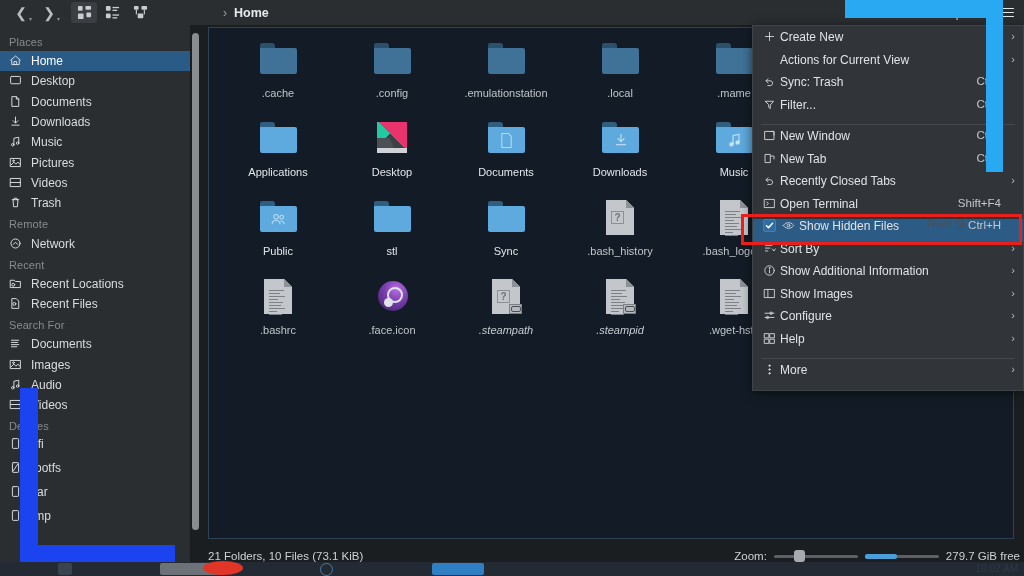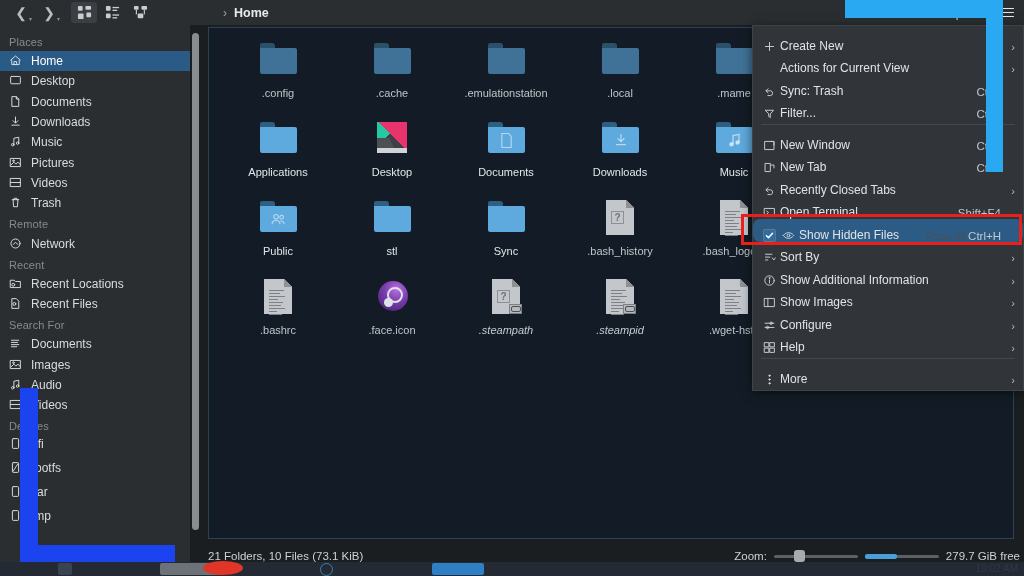--- a/index.html
+++ b/index.html
@@ -197,24 +197,24 @@
   .cap2 .fill { position:absolute; left:0; top:4px; width:32px; height:5px; background:#4a9fd8; border-radius:2px; }
   .free { white-space: nowrap; }
 
   
   .menu {
     position: absolute; left: 752px; top: 25px; width: 272px;
     background: #313539; border: 1px solid #3e4347; padding: 4px 0 4px 0;
     box-shadow: 0 2px 10px rgba(0,0,0,.55);
   }
   .mi {
-    height: 22.5px; display: flex; align-items: flex-end; position: relative;
+    height: 22.5px; display: flex; align-items: flex-start; position: relative;
     padding-left: 10px; font-size: 12px; color: #e0e3e6;
   }
-  .mi.hl { background: #2c5c86; border-radius: 7px; }
+  .mi.hl { background: #2c5c86; }
   .mi .chk {
     width: 13px; height: 13px; flex:0 0 13px; border: 1px solid #6f7479;
     background:#2e6da4; border-radius: 2px; display:flex;
     align-items:center; justify-content:center; margin-right: 6px;
   }
   .mi .chk svg { display:block; }
   .mi .mic { width: 17px; flex: 0 0 17px; display: flex; align-items: center; color:#cfd3d7; }
   .mi .mic svg { display:block; }
   .mi .mlbl { white-space: nowrap; }
   .mi .msc {
@@ -504,30 +504,30 @@
 
   <div class="content">
     <div class="grid" id="file-grid">
         <div class="cell">
           <span class="ic">
             <span class="folder dimmed">
               <span class="tab"></span>
               <span class="body"></span>
             </span>
           </span>
+          <span class="cap dim sel">.cache</span>
+        </div>
+        <div class="cell">
+          <span class="ic">
+            <span class="folder dimmed">
+              <span class="tab"></span>
+              <span class="body"></span>
+            </span>
+          </span>
           <span class="cap dim">.config</span>
-        </div>
-        <div class="cell">
-          <span class="ic">
-            <span class="folder dimmed">
-              <span class="tab"></span>
-              <span class="body"></span>
-            </span>
-          </span>
-          <span class="cap dim sel">.cache</span>
         </div>
         <div class="cell">
           <span class="ic">
             <span class="folder dimmed">
               <span class="tab"></span>
               <span class="body"></span>
             </span>
           </span>
           <span class="cap dim">.emulationstation</span>
         </div>

